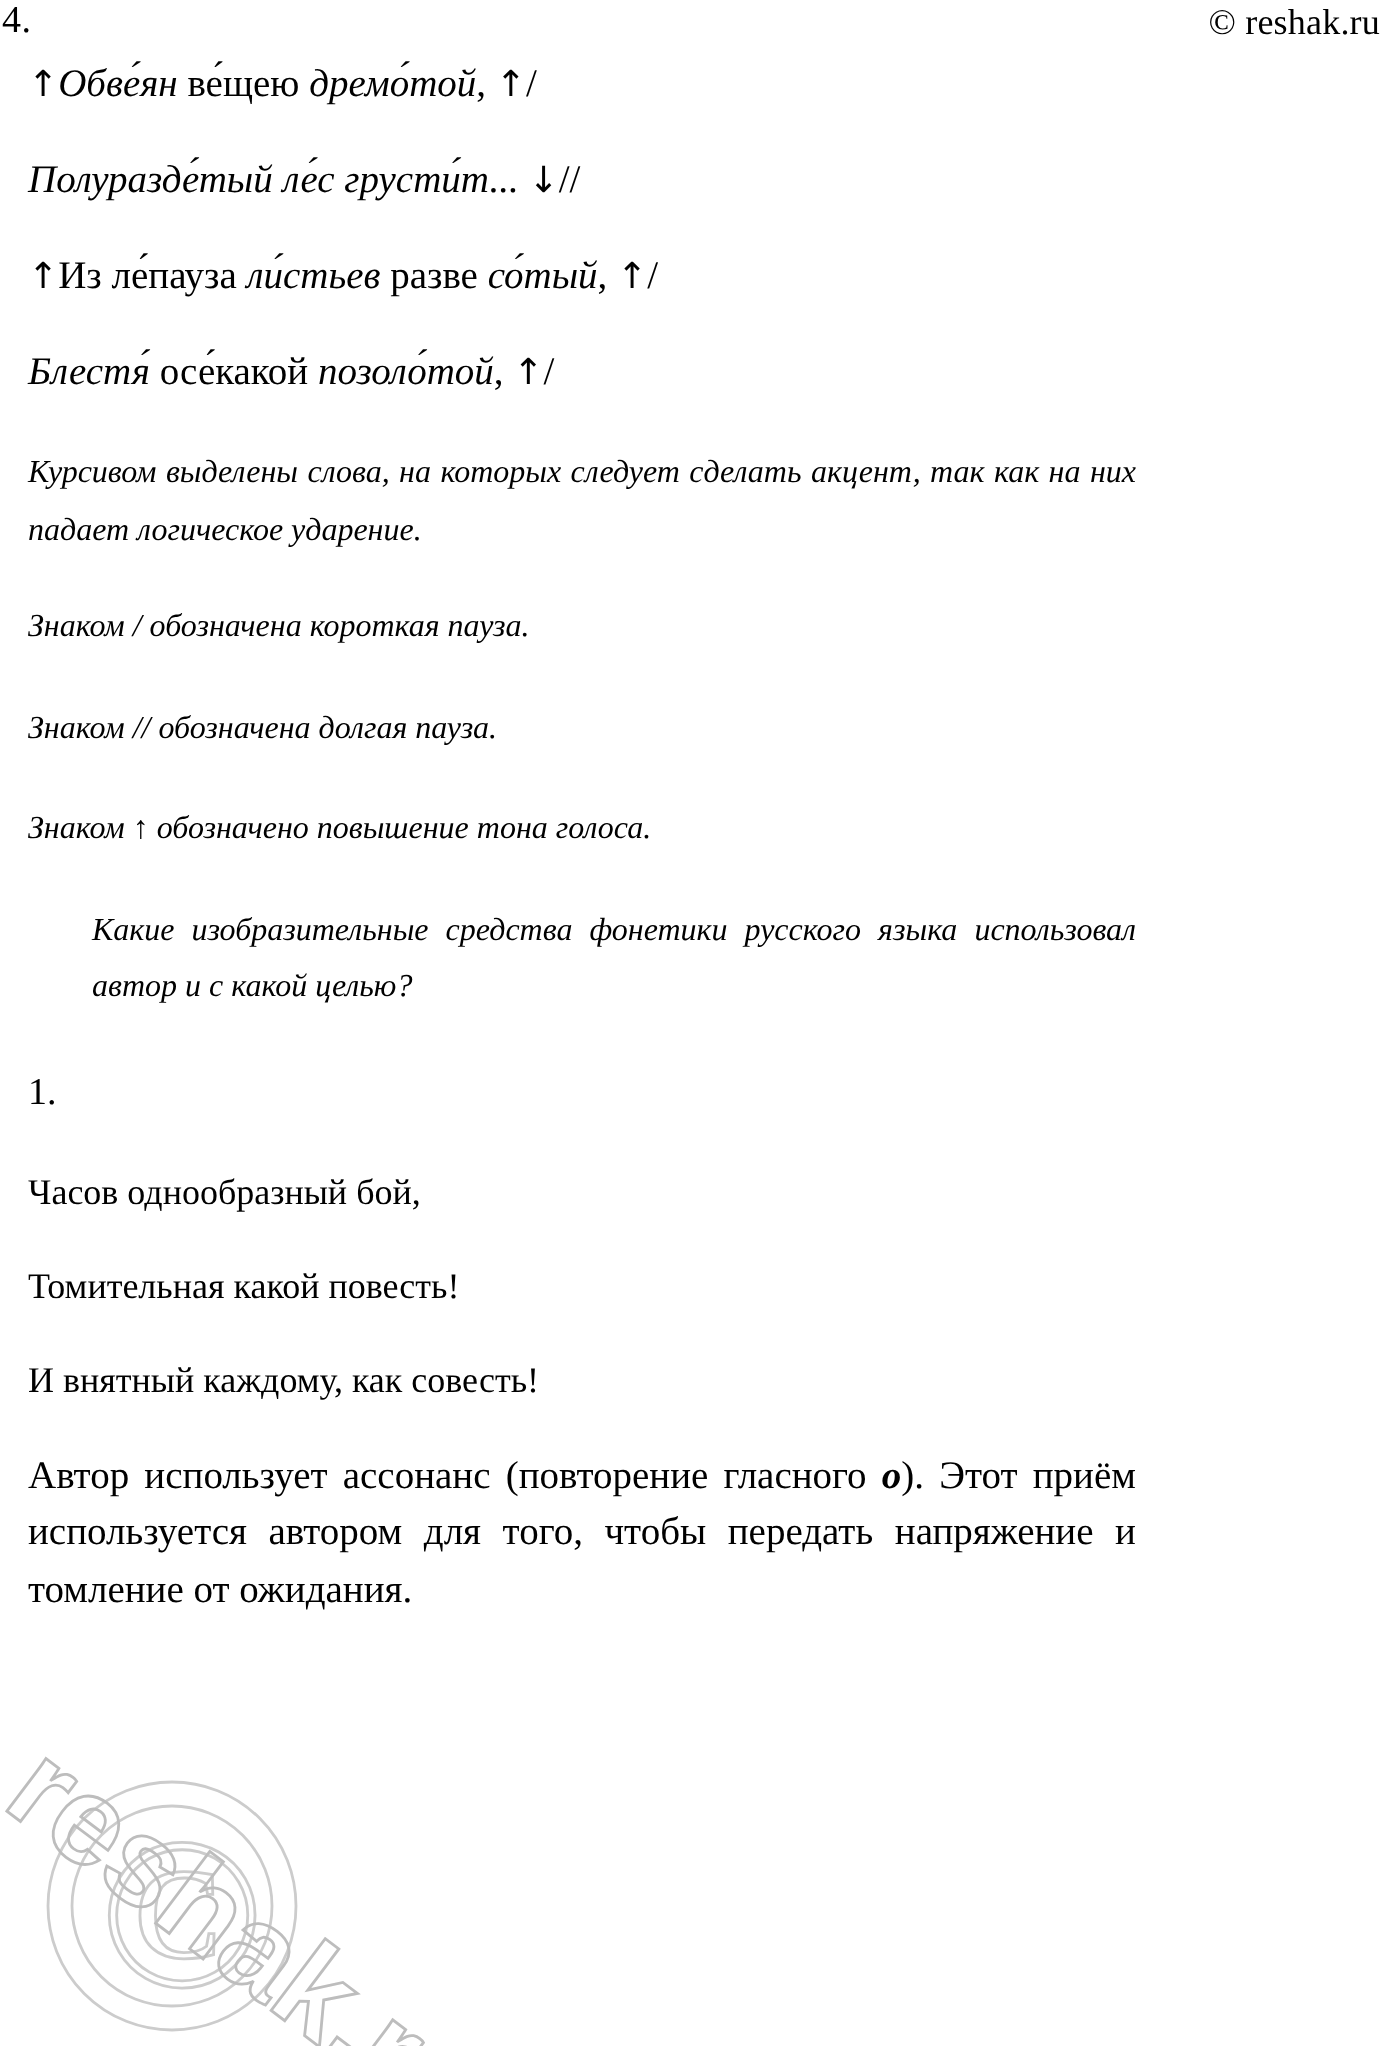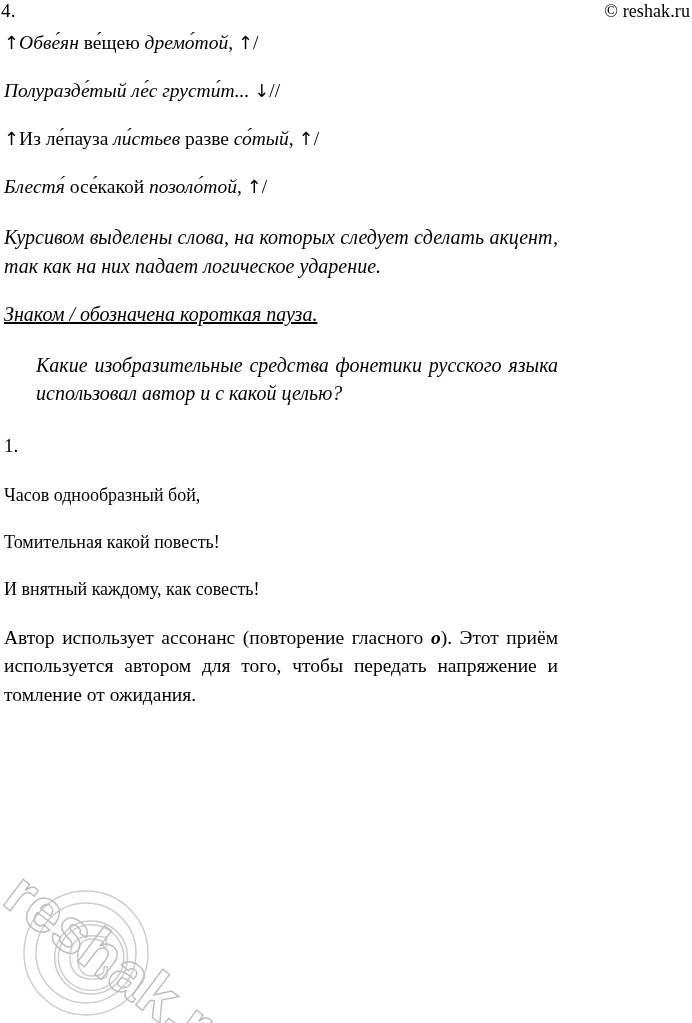--- a/index.html
+++ b/index.html
@@ -48,48 +48,47 @@
     font-size: 18px;
     line-height: 22px;
     letter-spacing: 0.1px;
     white-space: nowrap;
   }
 
   
   .content {
     position: absolute;
     top: 31px;
-    left: 4px;
+    left: 14px;
     width: 554px;
   }
 
   .line {
     font-size: 19.5px;
     line-height: 24px;
     margin: 0 0 24px 0;
     white-space: pre-wrap;
   }
   .verse {
     font-style: italic;
   }
   .verse .rom {
     font-style: normal;
   }
 
   .para {
-    font-size: 20px;
+    font-size: 16px;
     line-height: 28.5px;
     font-style: italic;
     text-align: justify;
     text-justify: inter-word;
     margin: 4px 0 20px 0;
   }
   .para.single {
     margin-bottom: 22px;
-    text-decoration: underline;
   }
 
   .para-upright {
     font-size: 19.5px;
     line-height: 28.5px;
     font-style: normal;
     text-align: justify;
     text-justify: inter-word;
     margin: 0;
   }
@@ -173,21 +172,23 @@
 
     <p class="line verse"><span class="arrow">↑</span><span>Обве́ян</span><span class="rom"> ве́щею </span><span>дремо́той</span><span class="rom">, </span><span class="arrow">↑</span><span class="rom">/</span></p>
     <p class="line verse"><span>Полуразде́тый ле́с грусти́т...</span><span class="rom"> </span><span class="arrow">↓</span><span class="rom">//</span></p>
     <p class="line verse"><span class="arrow">↑</span><span class="rom">Из ле́пауза </span><span>ли́стьев</span><span class="rom"> разве </span><span>со́тый</span><span class="rom">, </span><span class="arrow">↑</span><span class="rom">/</span></p>
     <p class="line verse"><span>Блестя́</span><span class="rom"> осе́какой </span><span>позоло́той</span><span class="rom">, </span><span class="arrow">↑</span><span class="rom">/</span></p>
 
     <p class="para">Курсивом выделены слова, на которых следует сделать акцент, так как на них падает логическое ударение.</p>
 
     <p class="para single">Знаком / обозначена короткая пауза.</p>
 
-
+    <p class="para single">Знаком // обозначена долгая пауза.</p>
+
+    <p class="para single">Знаком ↑ обозначено повышение тона голоса.</p>
 
 
 
     <p class="para gap-md">Какие изобразительные средства фонетики русского языка использовал автор и с какой целью?</p>
 
     <p class="numbering">1.</p>
 
     <p class="poem-line">Часов однообразный бой,</p>
     <p class="poem-line">Томительная какой повесть!</p>
     <p class="poem-line">И внятный каждому, как совесть!</p>

